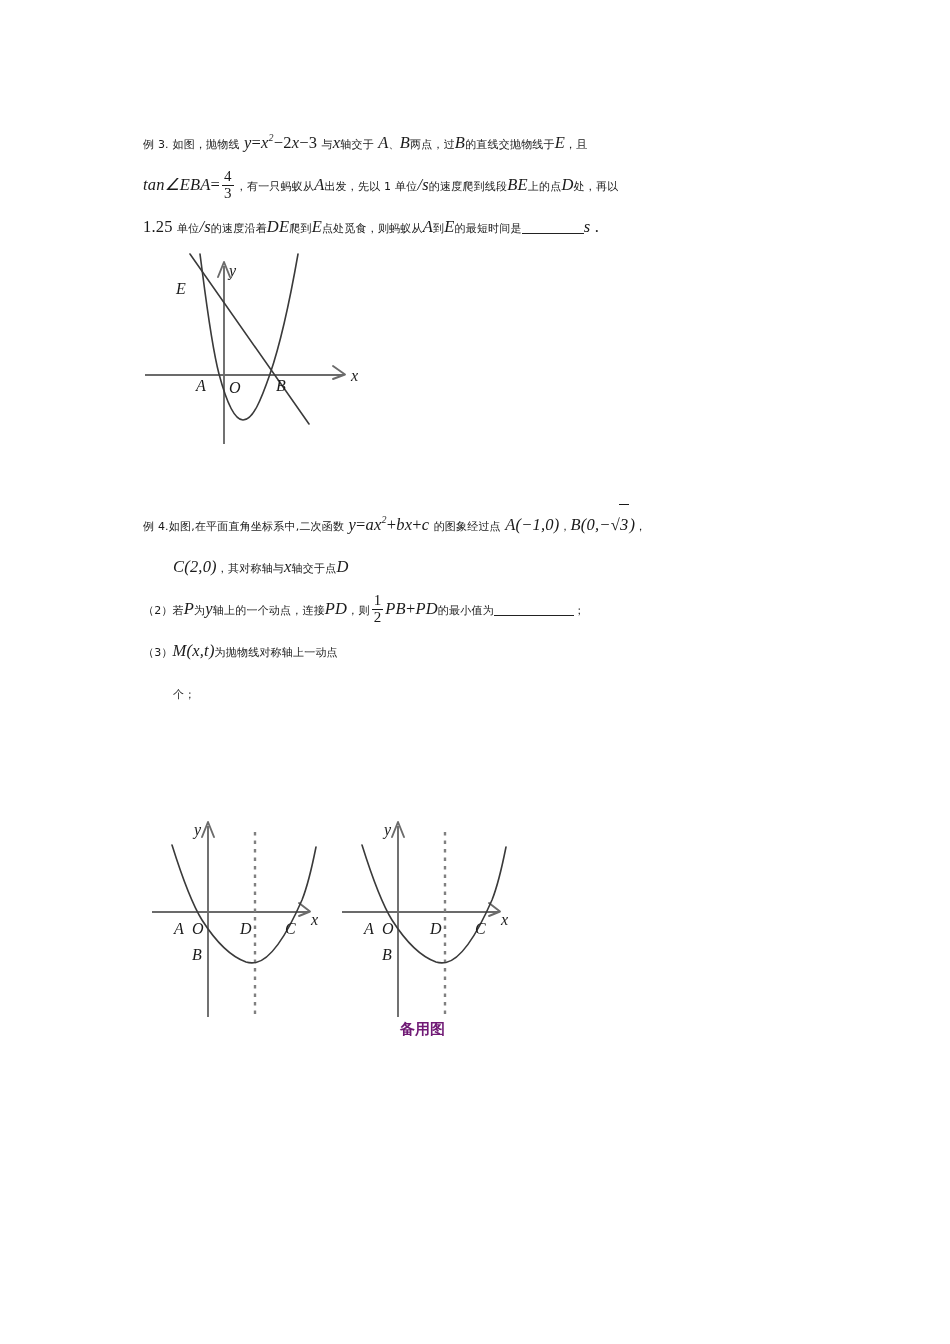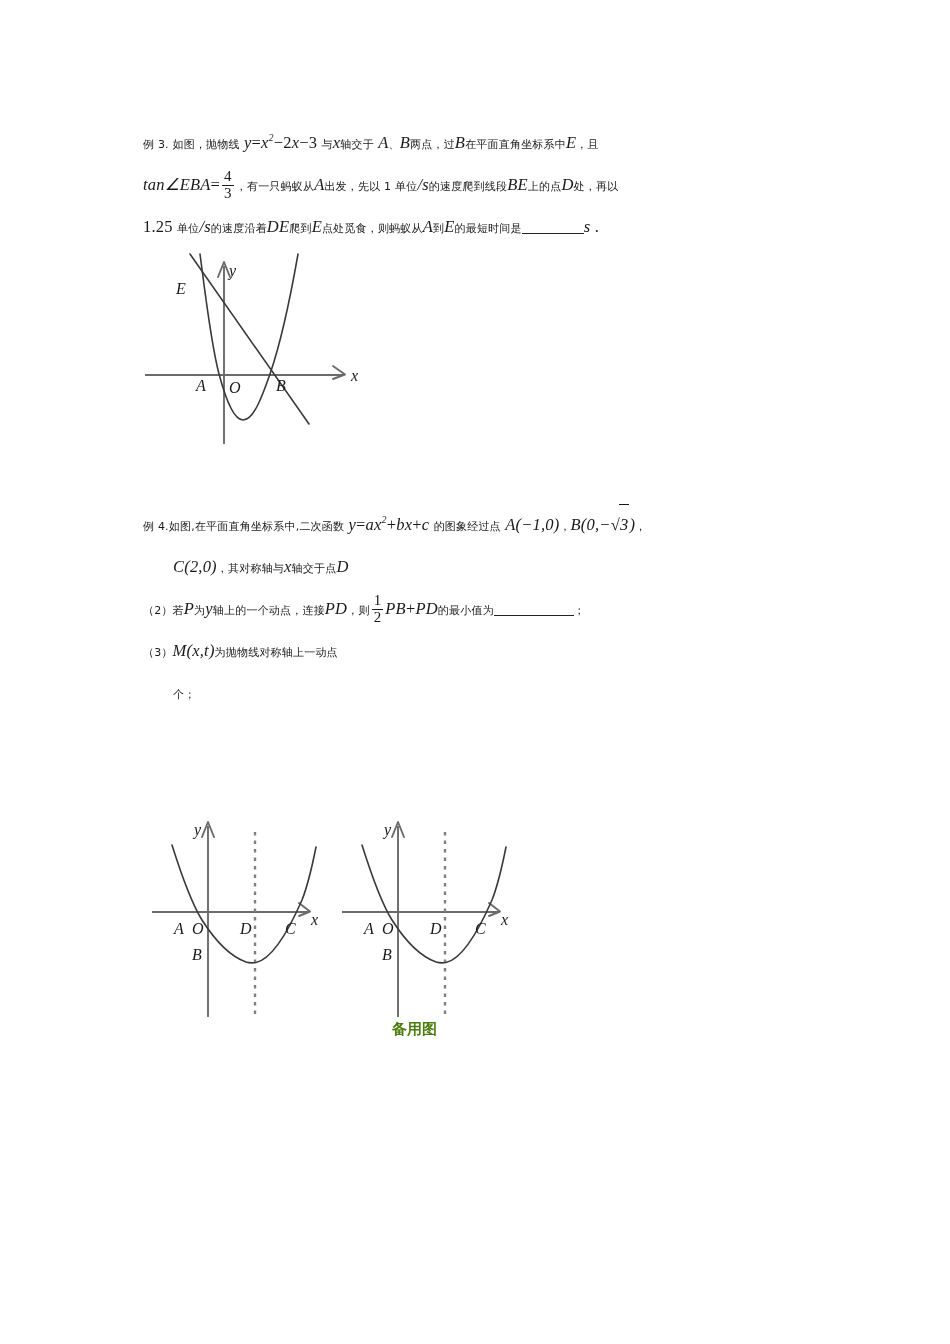--- a/index.html
+++ b/index.html
@@ -58,41 +58,42 @@
   }
   .blank-s { display: inline-block; width: 62px; border-bottom: 1.3px solid #222; vertical-align: -2px; }
   .blank-m { display: inline-block; width: 80px; border-bottom: 1.3px solid #222; vertical-align: -2px; }
 
   .fig { position: absolute; }
   .fig svg { display: block; }
   .fig-label {
     position: absolute;
     font-family: "DejaVu Sans", "Liberation Sans", sans-serif;
     font-size: 15px;
-    color: #4d7c0f;
+    color: #701a75;
+    margin-left: 8px;
   }
   .pt {
     font-family: "Liberation Serif", serif;
     font-style: italic;
     font-size: 16px;
     fill: #1a1a1a;
   }
 </style>
 </head>
 <body>
 
 <div class="page">
 
   <div class="content">
 
     <div class="line">
       <span class="cn">例 3. 如图，抛物线</span>
       <span class="mi">y</span><span class="mo">=</span><span class="mi">x</span><sup class="exp">2</sup><span class="mo">−2</span><span class="mi">x</span><span class="mo">−3</span>
       <span class="cn">与</span><span class="mi">x</span><span class="cn">轴交于</span>
-      <span class="mi">A</span><span class="cn">、</span><span class="mi">B</span><span class="cn">两点，过</span><span class="mi">B</span><span class="cn">在平面直角坐标系中</span><span class="mi">E</span><span class="cn">，且</span>
+      <span class="mi">A</span><span class="cn">、</span><span class="mi">B</span><span class="cn">两点，过</span><span class="mi">B</span><span class="cn">的直线交抛物线于</span><span class="mi">E</span><span class="cn">，且</span>
     </div>
 
     <div class="line">
       <span class="mi">tan∠EBA</span><span class="mo">=</span><span class="frac"><span class="num">4</span><span class="den">3</span></span><span class="cn">，有一只蚂蚁从</span><span class="mi">A</span><span class="cn">出发，先以 1 单位</span><span class="mi">/s</span><span class="cn">的速度爬到线段</span><span class="mi">BE</span><span class="cn">上的点</span><span class="mi">D</span><span class="cn">处，再以</span>
     </div>
 
     <div class="line">
       <span class="mn">1.25</span>
       <span class="cn">单位</span><span class="mi">/s</span><span class="cn">的速度沿着</span><span class="mi">DE</span><span class="cn">爬到</span><span class="mi">E</span><span class="cn">点处觅食，则蚂蚁从</span><span class="mi">A</span><span class="cn">到</span><span class="mi">E</span><span class="cn">的最短时间是</span><span class="blank-s"></span><span class="mi">s</span> <span class="mo">.</span>
     </div>

